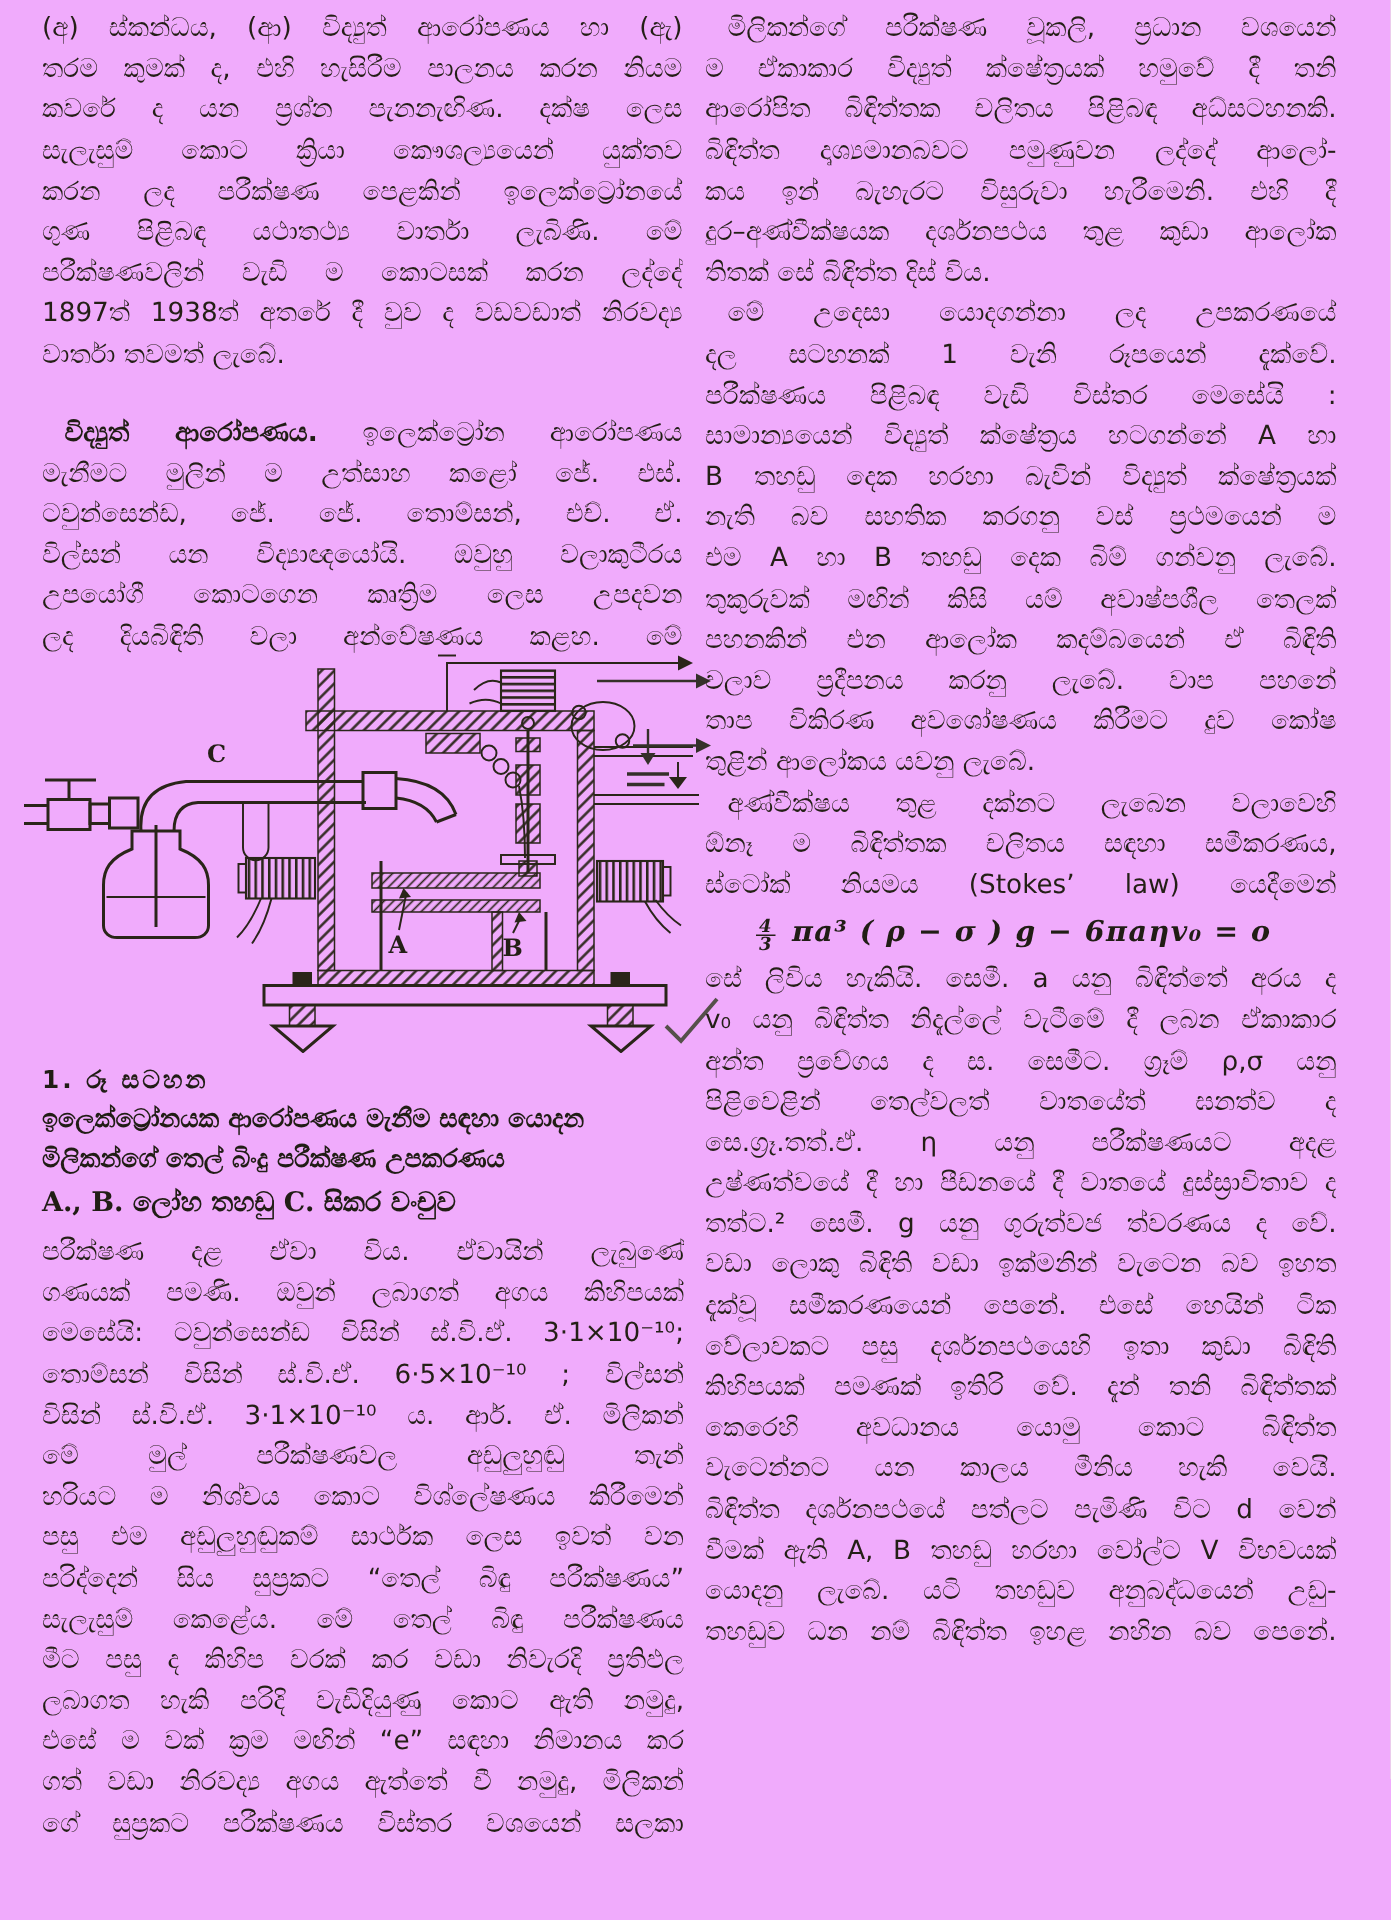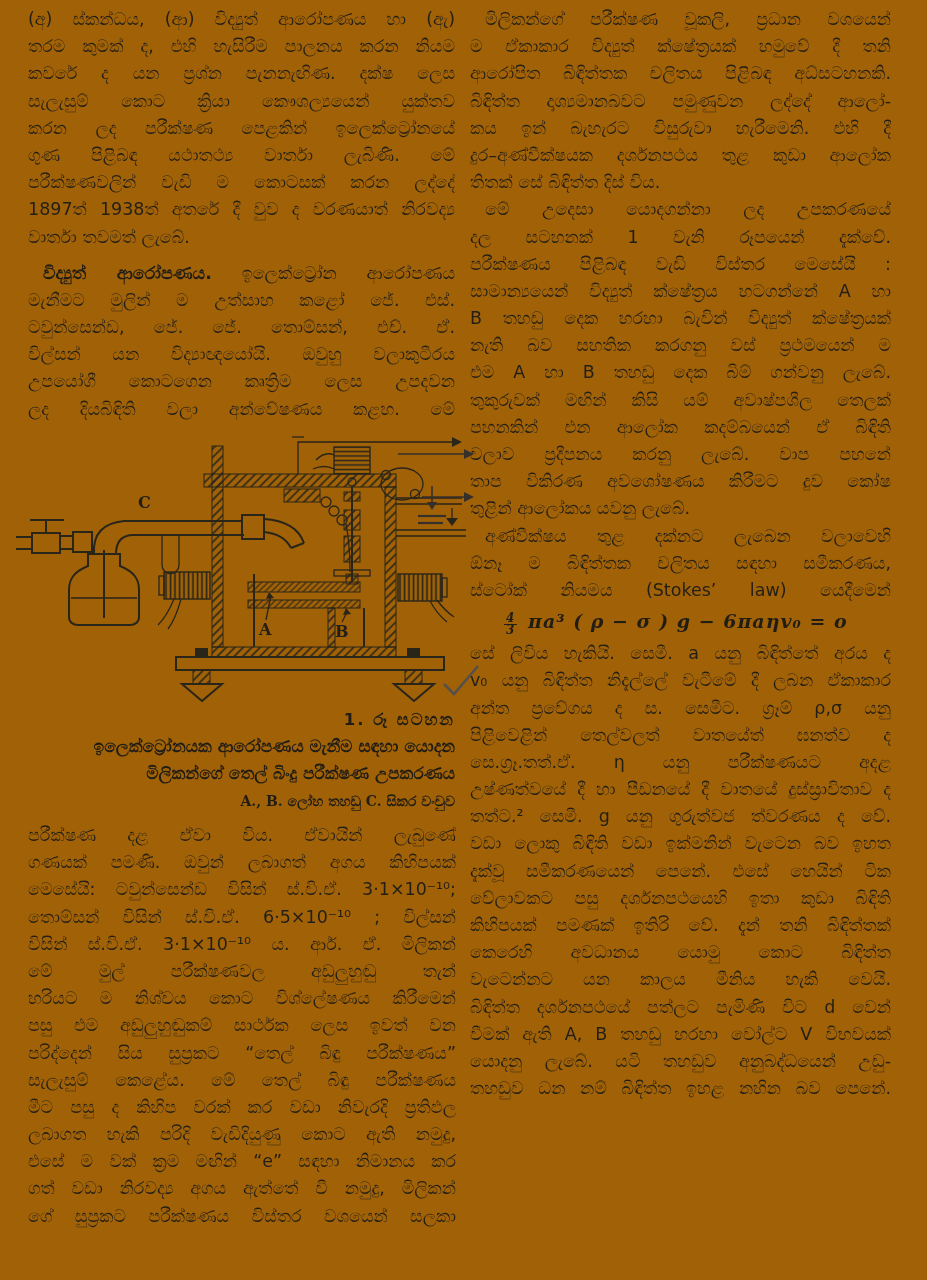--- a/index.html
+++ b/index.html
@@ -1,47 +1,47 @@
 <!DOCTYPE html>
 <html><head>
 <meta charset="utf-8">
 <style>
   html,body{margin:0;padding:0;background:#e8e6e0;}
   .page{
     position:relative;width:927px;height:1280px;margin:0 auto;
-    background:#a16207;color:#211d15;overflow:hidden;
+    background:#f0abfc;color:#211d15;overflow:hidden;
     font-family:"DejaVu Sans",sans-serif;
   }
   .col{position:absolute;top:6px;}
   .col-left{left:28px;width:427px;}
   .col-right{left:470px;width:421px;}
   .tline{
     height:27.2px;line-height:27.2px;font-size:17.5px;
     text-align:justify;text-align-last:justify;
     overflow:hidden;white-space:nowrap;color:#241f16;
   }
   .tline-end{text-align-last:left;}
   .para{margin:0;}
-  .gap-top{margin-top:9px;}
+  .gap-top{margin-top:25px;}
   .indent-first > .tline:first-child{text-indent:15px;}
   .lead-bold{font-weight:bold;}
   .custom-line{
     height:27.2px;line-height:27.2px;font-size:17.5px;
     text-align:justify;text-align-last:justify;overflow:hidden;white-space:nowrap;
     text-indent:15px;
   }
   
   .figure-wrap{position:absolute;left:16px;top:432px;width:452px;height:270px;}
   .figure-wrap svg{display:block;}
   .gutter-marks{position:absolute;left:392px;top:440px;width:96px;height:280px;}
   
-  .caption{position:absolute;left:28px;top:707px;width:427px;text-align:right;}
+  .caption{position:absolute;left:28px;top:707px;width:427px;text-align:left;}
   .cap1{font-size:16.5px;line-height:26px;font-weight:bold;letter-spacing:2px;}
   .cap2,.cap3{font-size:17px;line-height:27px;font-weight:bold;}
-  .cap4{font-size:14px;line-height:29px;font-weight:bold;font-family:"DejaVu Serif",serif;}
+  .cap4{font-size:18px;line-height:29px;font-weight:bold;font-family:"DejaVu Serif",serif;}
   .p3-left{position:absolute;left:28px;top:822px;width:428px;}
   
   .equation{
     height:36px;line-height:34px;padding-left:34px;
     font-family:"DejaVu Serif",serif;font-style:italic;font-weight:bold;
     font-size:19px;letter-spacing:1px;white-space:nowrap;overflow:hidden;
   }
   .frac{display:inline-block;vertical-align:-6px;text-align:center;
     font-size:12px;line-height:11px;font-weight:bold;margin-right:3px;}
   .frac .num{display:block;border-bottom:1.4px solid #241f16;padding:0 2px;}
@@ -58,21 +58,21 @@
 
   <div class="col col-left">
     <div class="para">
         <div class="tline">(අ) ස්කන්ධය, (ආ) විද්‍යුත් ආරෝපණය හා (ඇ)</div>
         <div class="tline">තරම කුමක් ද, එහි හැසිරීම පාලනය කරන නියම</div>
         <div class="tline">කවරේ ද යන ප්‍රශ්න පැනනැඟිණ. දක්ෂ ලෙස</div>
         <div class="tline">සැලැසුම් කොට ක්‍රියා කෞශල්‍යයෙන් යුක්තව</div>
         <div class="tline">කරන ලද පරීක්ෂණ පෙළකින් ඉලෙක්ට්‍රෝනයේ</div>
         <div class="tline">ගුණ පිළිබඳ යථාතථ්‍ය වාර්තා ලැබිණි. මේ</div>
         <div class="tline">පරීක්ෂණවලින් වැඩි ම කොටසක් කරන ලද්දේ</div>
-        <div class="tline">1897ත් 1938ත් අතරේ දී වුව ද වරණයාත් නිරවද්‍ය</div>
+        <div class="tline">1897ත් 1938ත් අතරේ දී වුව ද වඩවඩාත් නිරවද්‍ය</div>
         <div class="tline tline-end">වාර්තා තවමත් ලැබේ.</div>
       </div>
     <div class="para gap-top">
       <div class="custom-line"><span class="lead-bold">විද්‍යුත් ආරෝපණය.</span><span> ඉලෙක්ට්‍රෝන ආරෝපණය</span></div>
       <div>
           <div class="tline">මැනීමට මුලින් ම උත්සාහ කළෝ ජේ. එස්.</div>
           <div class="tline">ටවුන්සෙන්ඩ, ජේ. ජේ. තොම්සන්, එච්. ඒ.</div>
           <div class="tline">විල්සන් යන විද්‍යාඥයෝයි. ඔවුහු වලාකුටීරය</div>
           <div class="tline">උපයෝගී කොටගෙන කෘත්‍රිම ලෙස උපදවන</div>
           <div class="tline">ලද දියබිඳිති වලා අන්වේෂණය කළහ. මේ</div>

